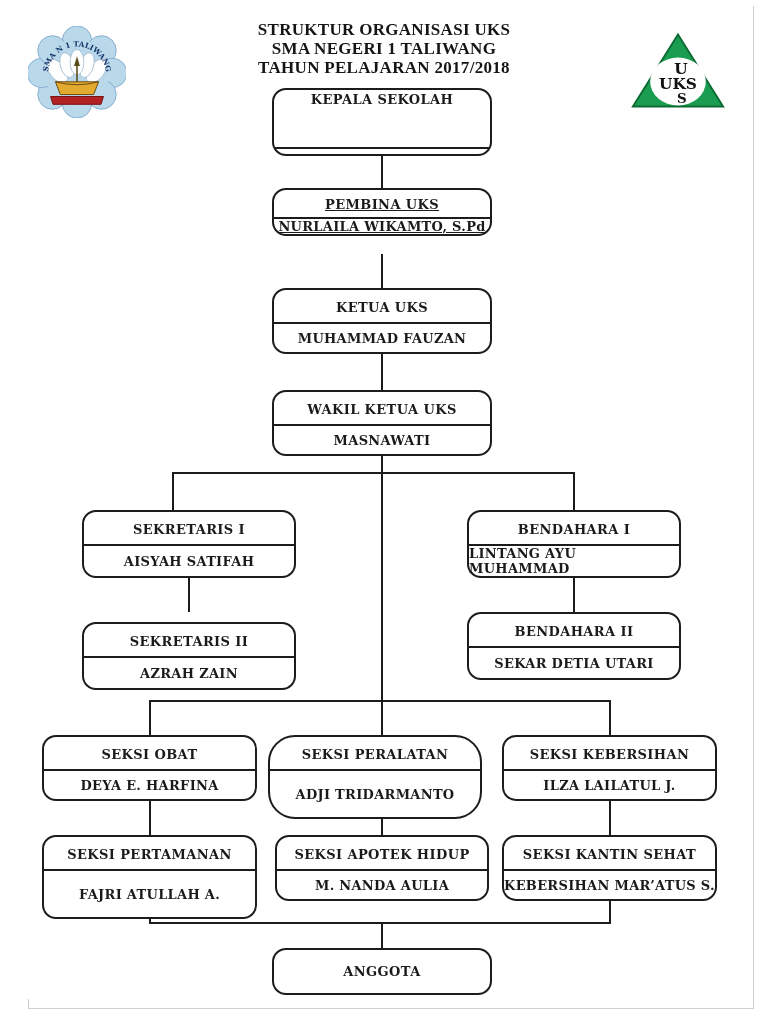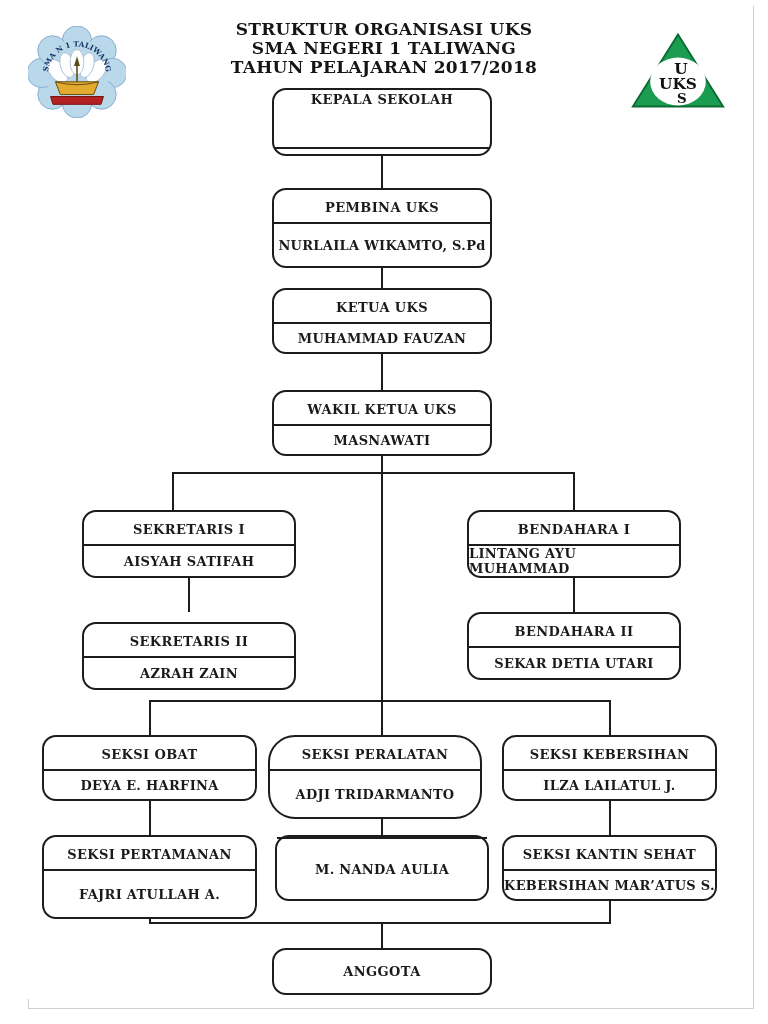--- a/index.html
+++ b/index.html
@@ -3,21 +3,21 @@
 <meta charset="utf-8">
 <style>
   html,body{margin:0;padding:0;background:#ffffff;}
   #page{
     position:relative;width:768px;height:1024px;background:#ffffff;overflow:hidden;
     font-family:"DejaVu Serif","Liberation Serif",serif;color:#1a1a1a;
   }
   
   #title-block{
     position:absolute;left:0;top:20px;width:768px;text-align:center;
-    font-weight:bold;font-size:17px;line-height:19px;letter-spacing:.3px;color:#151515;
+    font-weight:bold;font-size:17px;line-height:19px;letter-spacing:.3px;color:#151515;font-family:Liberation Serif, serif;
   }
   
   #school-logo{position:absolute;left:28px;top:26px;width:98px;height:92px;}
   #uks-logo{position:absolute;left:630px;top:32px;width:96px;height:78px;}
   
   .node{
     position:absolute;background:#fff;border:2px solid #1c1c1c;border-radius:14px;
     display:flex;flex-direction:column;box-sizing:border-box;z-index:2;
   }
   .node-role{
@@ -25,21 +25,21 @@
     font-weight:bold;font-size:13px;letter-spacing:.4px;padding-top:2px;
   }
   .node-divider{height:0;border-top:2px solid #1c1c1c;}
   .node-person{
     flex:1;display:flex;align-items:center;justify-content:center;
     font-weight:bold;font-size:13px;letter-spacing:.3px;
   }
   .node--single .node-role{height:100%;flex:1;padding:8px;}
   
   .node--kepala-sekolah{left:272px;top:88px;width:220px;height:68px;gap:40px;}
-  .node--pembina-uks{left:272px;top:188px;width:220px;height:80px;}
+  .node--pembina-uks{left:272px;top:188px;width:220px;height:48px;text-decoration:underline;}
   .node--ketua-uks{left:272px;top:288px;width:220px;height:66px;}
   .node--wakil-ketua-uks{left:272px;top:390px;width:220px;height:66px;}
   .node--sekretaris-1{left:82px;top:510px;width:214px;height:68px;}
   .node--sekretaris-2{left:82px;top:612px;width:214px;height:68px;margin-top:10px;}
   .node--bendahara-1{left:467px;top:510px;width:214px;height:68px;}
   .node--bendahara-2{left:467px;top:612px;width:214px;height:68px;}
   .node--seksi-obat{left:42px;top:735px;width:215px;height:66px;}
   .node--seksi-peralatan{left:268px;top:735px;width:214px;height:84px;border-radius:27px;}
   .node--seksi-kebersihan{left:502px;top:735px;width:215px;height:66px;}
   .node--seksi-pertamanan{left:42px;top:835px;width:215px;height:84px;}
@@ -214,20 +214,21 @@
         <div class="node-role">SEKSI KEBERSIHAN</div>
         <div class="node-divider"></div>
         <div class="node-person">ILZA LAILATUL J.</div>
       </div>
       <div class="node node--seksi-pertamanan">
         <div class="node-role">SEKSI PERTAMANAN</div>
         <div class="node-divider"></div>
         <div class="node-person">FAJRI ATULLAH A.</div>
       </div>
       <div class="node node--seksi-apotek-hidup">
+        <div class="node-role">SEKSI APOTEK HIDUP</div>
         <div class="node-divider"></div>
         <div class="node-person">M. NANDA AULIA</div>
       </div>
       <div class="node node--seksi-kantin-sehat">
         <div class="node-role">SEKSI KANTIN SEHAT</div>
         <div class="node-divider"></div>
         <div class="node-person">KEBERSIHAN MAR’ATUS S.</div>
       </div>
       <div class="node node--anggota node--single">
         <div class="node-role">ANGGOTA</div>

